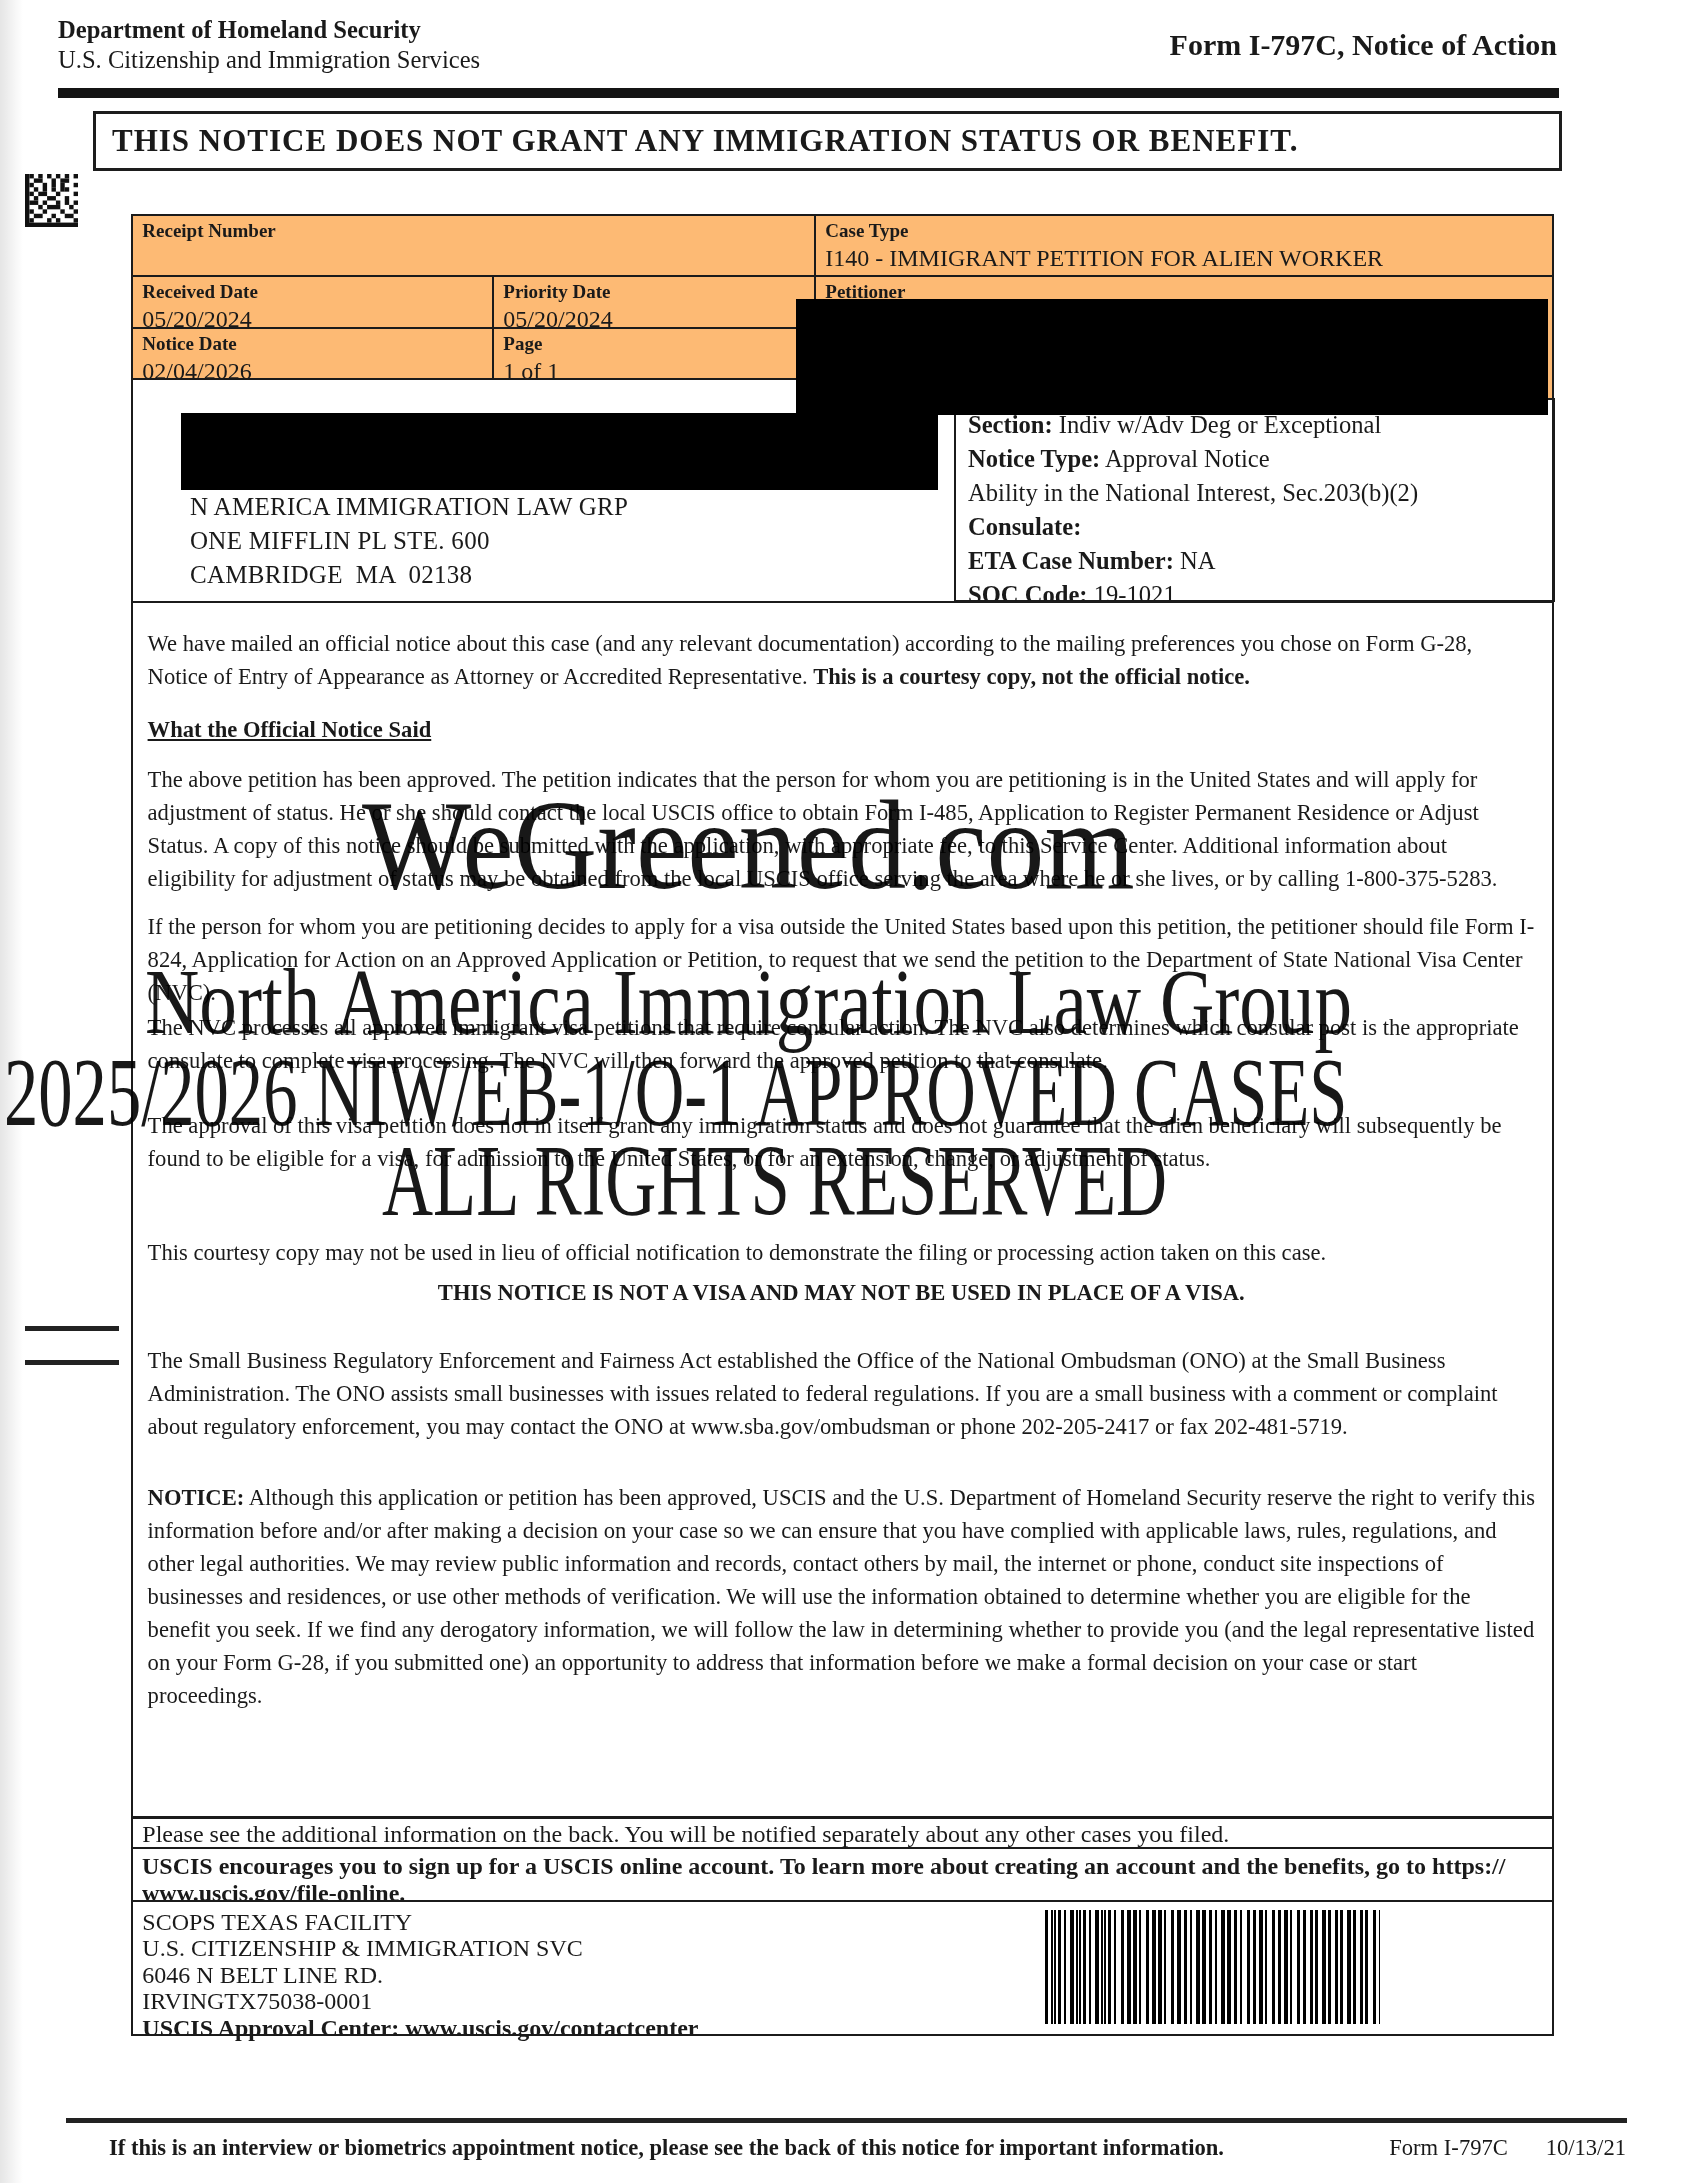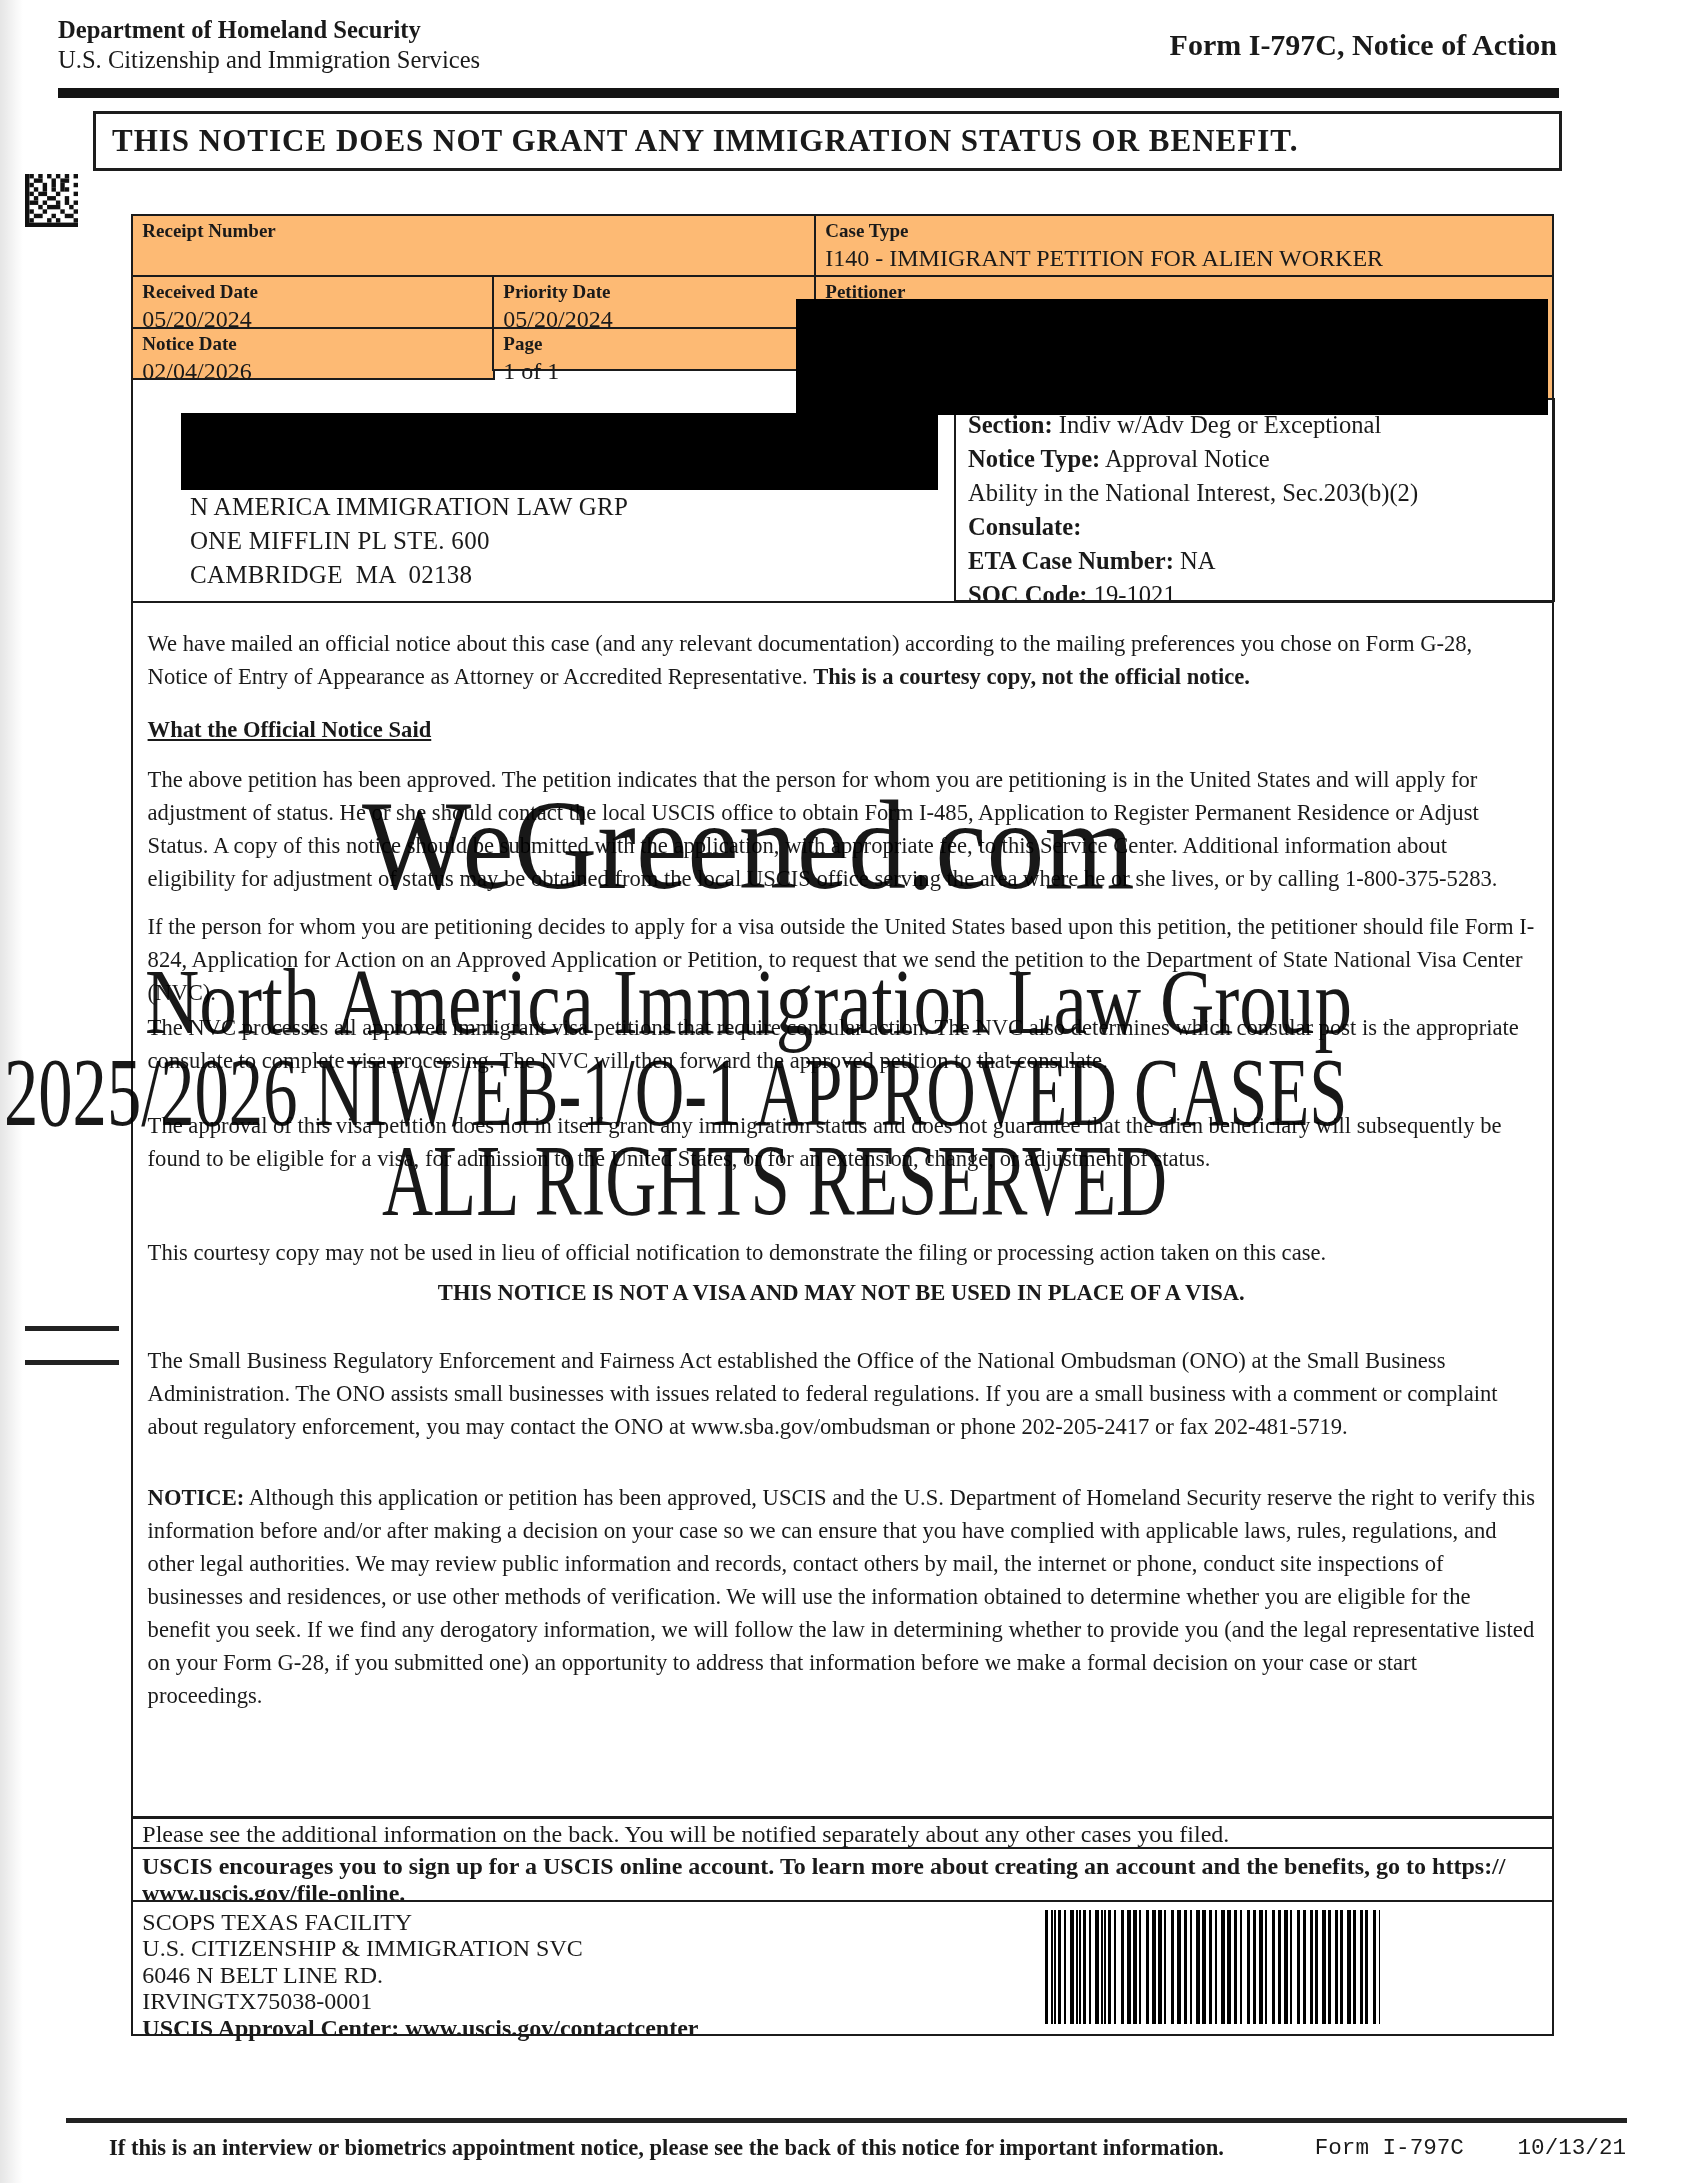--- a/index.html
+++ b/index.html
@@ -120,21 +120,21 @@
     <div class="lbl">Priority Date</div>
     <div class="val">05/20/2024</div>
   </div>
   <div class="abs cell" style="left:814px;top:275px;width:740px;height:125px;">
     <div class="lbl">Petitioner</div>
   </div>
   <div class="abs cell" style="left:131px;top:327px;width:364px;height:53px;">
     <div class="lbl">Notice Date</div>
     <div class="val">02/04/2026</div>
   </div>
-  <div class="abs cell" style="left:492px;top:327px;width:324px;height:44px;">
+  <div class="abs cell" style="left:492px;top:327px;width:324px;height:53px;">
     <div class="lbl">Page</div>
     <div class="val">1 of 1</div>
   </div>
 
   <div class="abs" style="left:131px;top:378px;width:2px;height:224px;background:#1b1b1b;"></div>
   <div class="abs" style="left:1552px;top:378px;width:2px;height:224px;background:#1b1b1b;"></div>
 
   <div class="abs redact" style="left:796px;top:299px;width:752px;height:116px;"></div>
   <div class="abs redact" style="left:181px;top:413px;width:757px;height:77px;"></div>
 
@@ -178,21 +178,21 @@
     <div class="facility">SCOPS TEXAS FACILITY</div>
     <div class="facility">U.S. CITIZENSHIP &amp; IMMIGRATION SVC</div>
     <div class="facility">6046 N BELT LINE RD.</div>
     <div class="facility">IRVINGTX75038-0001</div>
     <div class="facility bold">USCIS Approval Center: www.uscis.gov/contactcenter</div>
   </div>
   <div class="abs barcode1d" style="left:1045px;top:1910px;width:335px;height:114px;"></div>
 
   <div class="abs mark" style="left:66px;top:2118px;width:1561px;height:4.6px;"></div>
   <div class="abs ftr-note" style="left:109px;top:2135px;">If this is an interview or biometrics appointment notice, please see the back of this notice for important information.</div>
-  <div class="abs ftr-code" style="right:60px;top:2135px;font-family:Liberation Mono, monospace;">
+  <div class="abs ftr-code" style="right:60px;top:2135px;">
     <span>Form I-797C</span>
     <span style="display:inline-block;width:26.5px;"></span>
     <span>10/13/21</span>
   </div>
 
   <div class="wm" style="left:362px;top:783px;font-size:126px;transform:scale(0.92,1);">WeGreened.com</div>
   <div class="wm" style="left:145px;top:954px;font-size:94px;transform:scale(0.80,1);">North America Immigration Law Group</div>
   <div class="wm" style="left:4px;top:1043px;font-size:98px;transform:scale(0.70,1);">2025/2026 NIW/EB-1/O-1 APPROVED CASES</div>
   <div class="wm" style="left:382px;top:1131px;font-size:101px;transform:scale(0.70,1);">ALL RIGHTS RESERVED</div>
 

